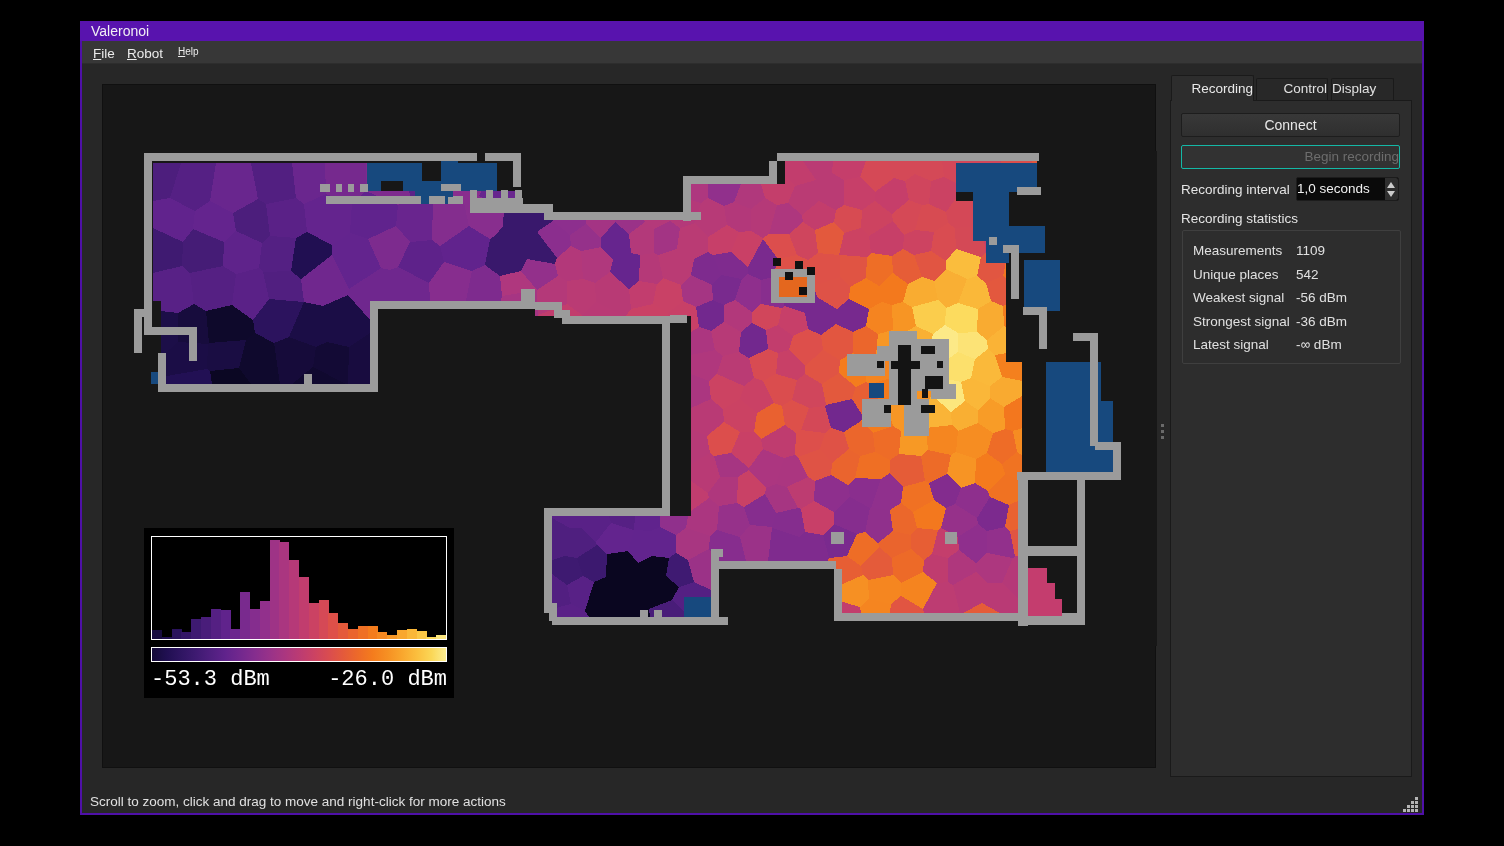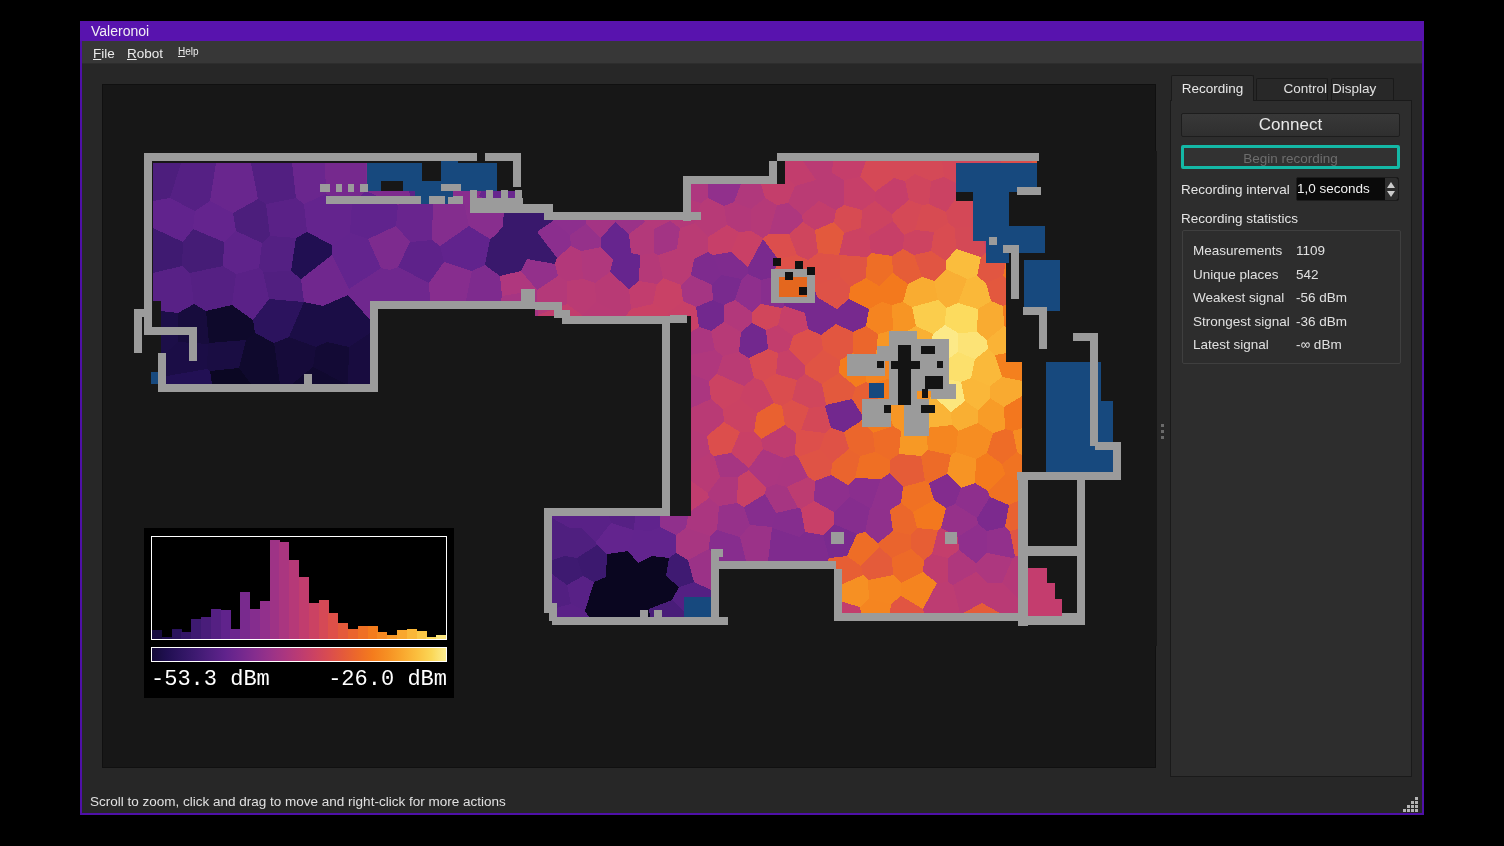--- a/index.html
+++ b/index.html
@@ -591,29 +591,29 @@
 
 <text x="446" y="684" font-family="Liberation Mono, monospace" font-size="22" fill="#fff" text-anchor="end">-26.0 dBm</text>
 </g>
 </svg>
 </div>
 
 <div class="abs" style="left:1161px;top:424px;width:3px;height:3px;background:#6a6a6a;box-shadow:0 6px 0 #6a6a6a,0 12px 0 #6a6a6a"></div>
 
 <div class="abs" style="left:1170px;top:100px;width:242px;height:677px;background:#2d2d2d;border:1px solid #1a1a1a"></div>
 
-<div class="abs" style="left:1171px;top:75px;width:83px;height:26px;background:#2d2d2d;border:1px solid #1a1a1a;border-bottom:none;border-radius:2px 2px 0 0;color:#e8e8e8;font-size:13.5px;text-align:center;line-height:25px">Recording</div>
+<div class="abs" style="left:1171px;top:75px;width:83px;height:26px;background:#2d2d2d;border:1px solid #1a1a1a;border-bottom:none;border-radius:2px 2px 0 0;color:#e8e8e8;font-size:13.5px;text-align:right;line-height:25px">Recording</div>
 
 <div class="abs" style="left:1256px;top:78px;width:72px;height:22px;background:#282828;border:1px solid #1a1a1a;border-bottom:none;border-radius:2px 2px 0 0;color:#e0e0e0;font-size:13.5px;text-align:right;line-height:20px">Control</div>
 
 <div class="abs" style="left:1331px;top:78px;width:63px;height:22px;background:#282828;border:1px solid #1a1a1a;border-bottom:none;border-radius:2px 2px 0 0;color:#e0e0e0;font-size:13.5px;text-align:left;line-height:20px">Display</div>
 
-<div class="abs" style="left:1181px;top:113px;width:219px;height:24px;background:linear-gradient(#383838,#2f2f2f);border:1px solid #1d1d1d;border-radius:2px;color:#e8e8e8;font-size:17px;text-align:center;line-height:22px">Connect</div>
-
-<div class="abs" style="left:1181px;top:145px;width:219px;height:24px;background:#323232;border:3px solid #14b8a6;border-radius:2px;color:#6d6d6d;font-size:13.5px;text-align:center;line-height:22px">Begin recording</div>
+<div class="abs" style="left:1181px;top:113px;width:219px;height:24px;background:linear-gradient(#383838,#2f2f2f);border:1px solid #1d1d1d;border-radius:2px;color:#e8e8e8;font-size:14px;text-align:center;line-height:22px">Connect</div>
+
+<div class="abs" style="left:1181px;top:145px;width:219px;height:24px;background:#323232;border:1px solid #14b8a6;border-radius:2px;color:#6d6d6d;font-size:13.5px;text-align:right;line-height:22px">Begin recording</div>
 
 <div class="abs" style="left:1181px;top:182px;font-size:13.5px;color:#e4e4e4">Recording interval</div>
 
 <div class="abs" style="left:1296px;top:177px;width:103px;height:24px;background:#0a0a0a;border:1px solid #1c1c1c;border-radius:2px;color:#f0f0f0;font-size:13.5px;line-height:22px;">1,0 seconds</div>
 
 <div class="abs" style="left:1385px;top:178px;width:13px;height:22px;background:#2e2e2e;border-radius:0 2px 2px 0"></div>
 <div class="abs" style="left:1387px;top:182px;width:0;height:0;border-left:4.5px solid transparent;border-right:4.5px solid transparent;border-bottom:6px solid #cccccc"></div>
 <div class="abs" style="left:1387px;top:191px;width:0;height:0;border-left:4.5px solid transparent;border-right:4.5px solid transparent;border-top:6px solid #cccccc"></div>
 
 <div class="abs" style="left:1181px;top:211px;font-size:13.5px;color:#e4e4e4">Recording statistics</div>

